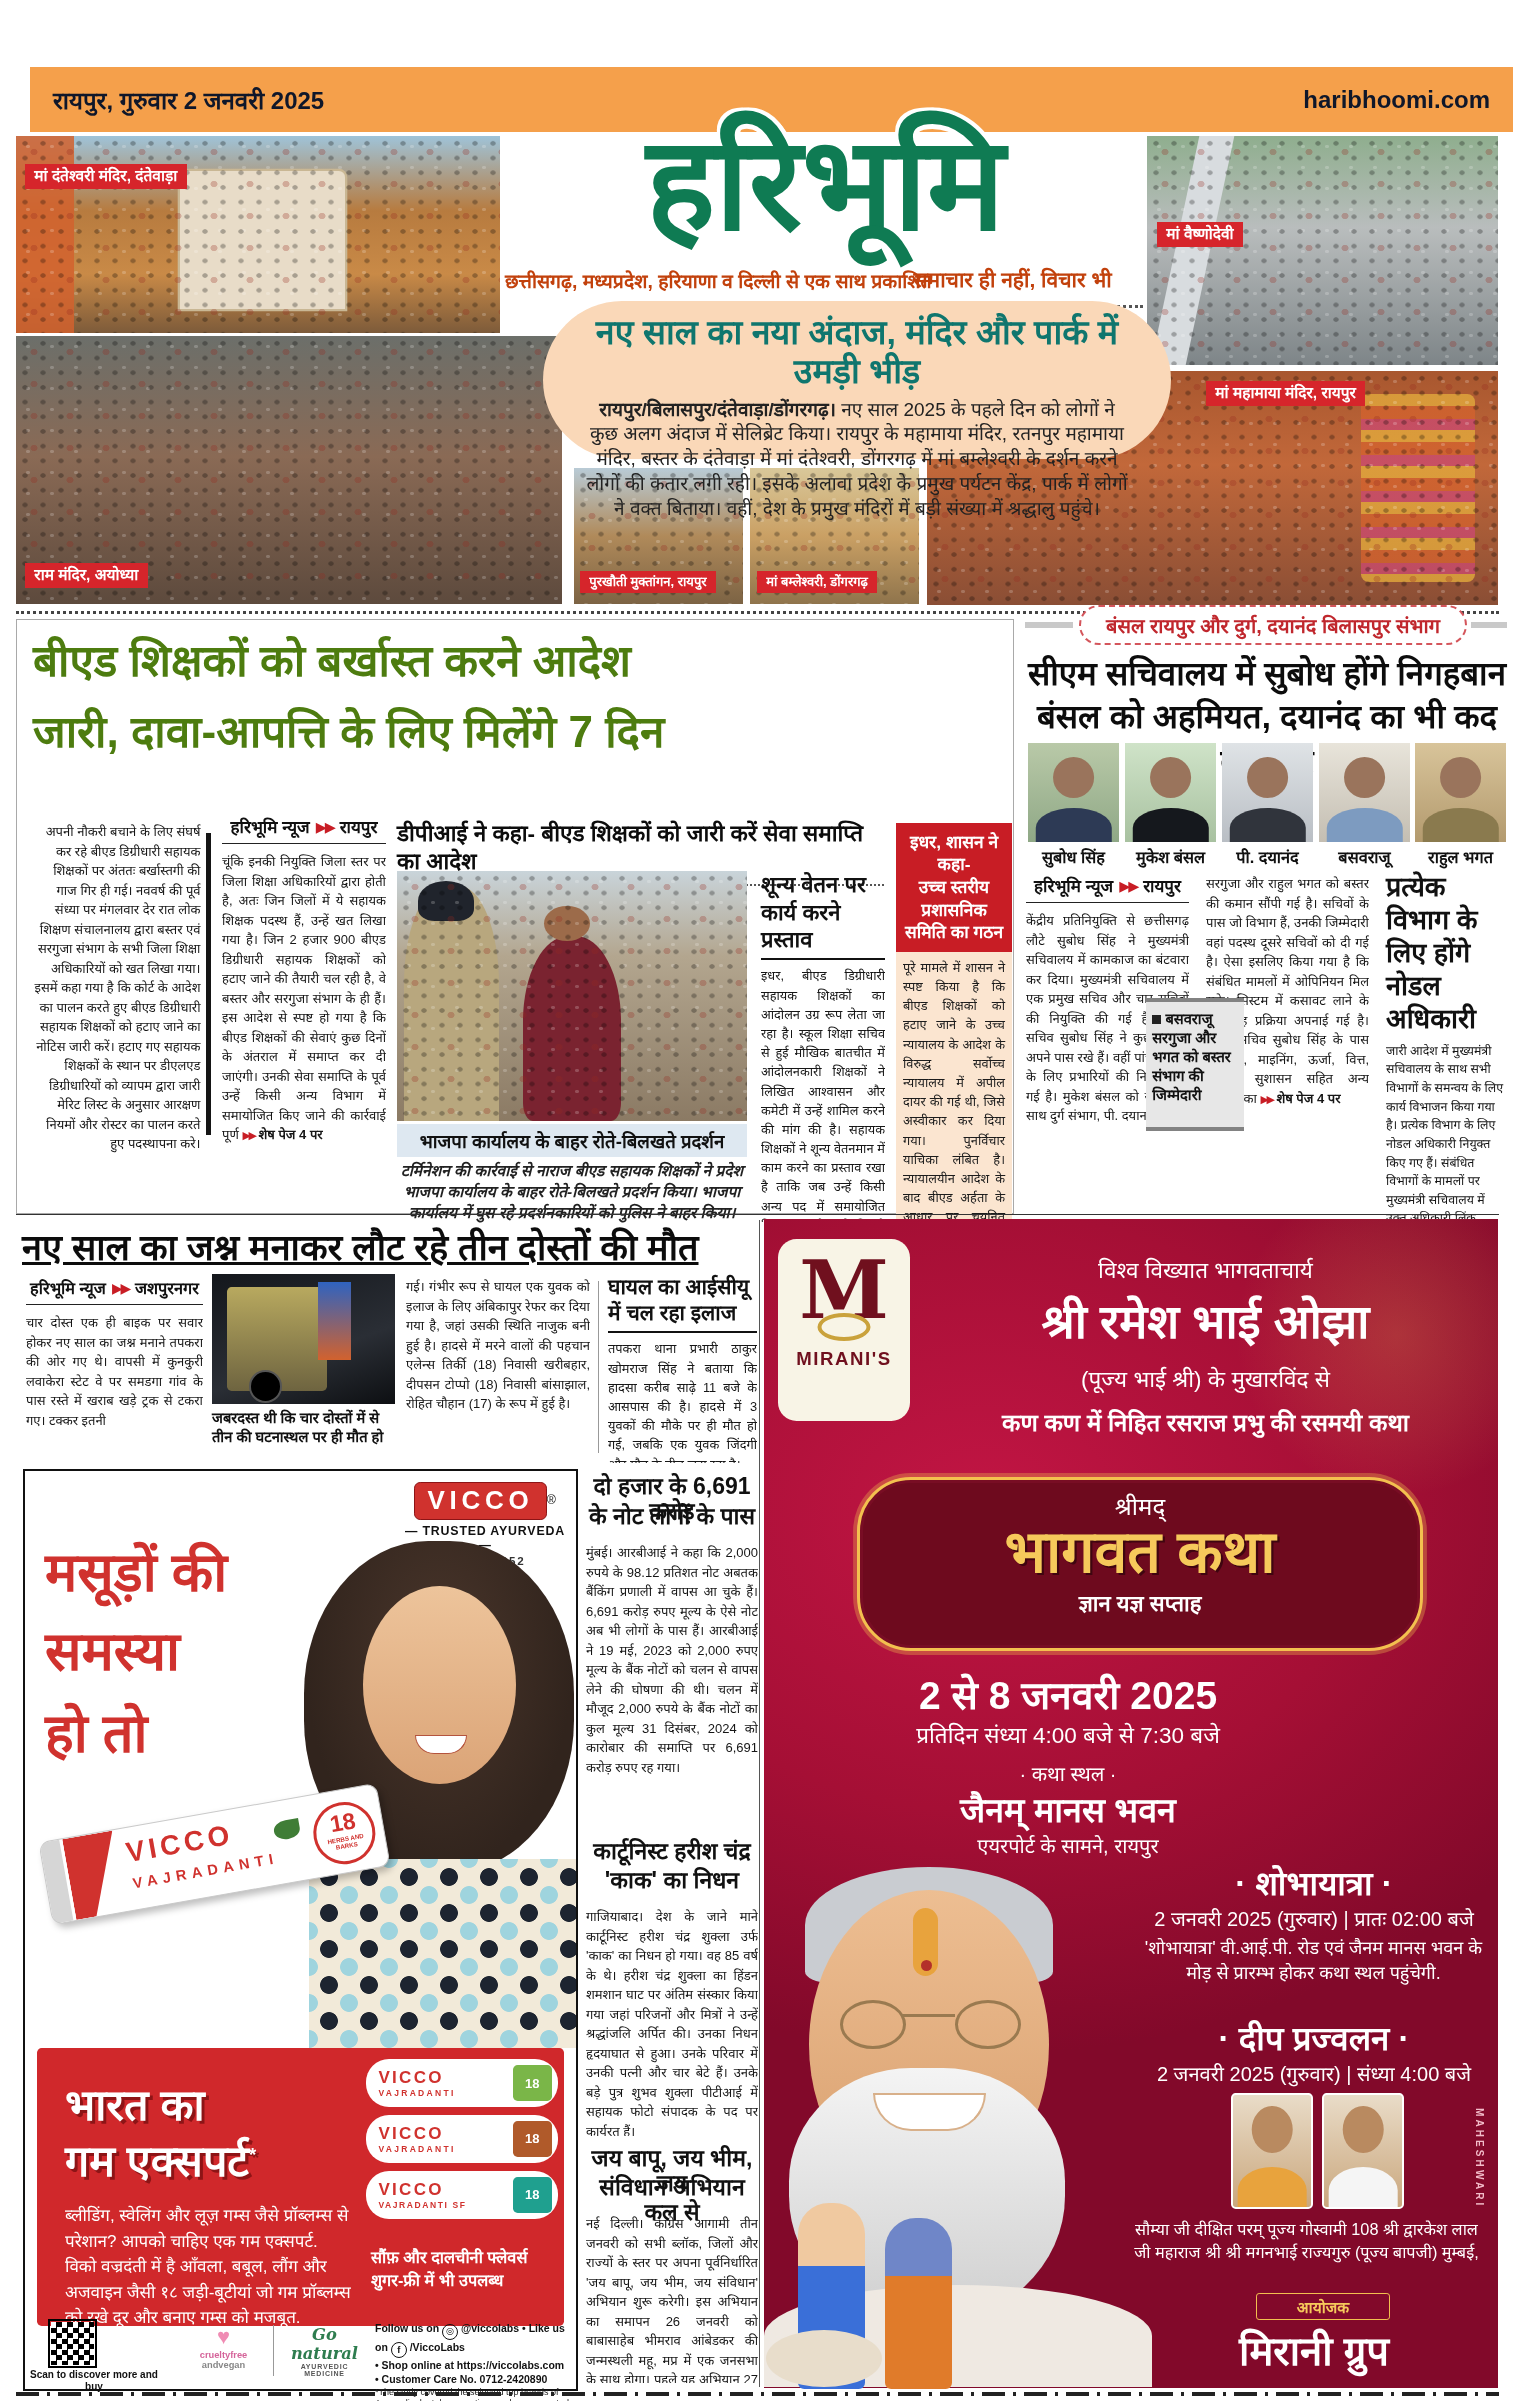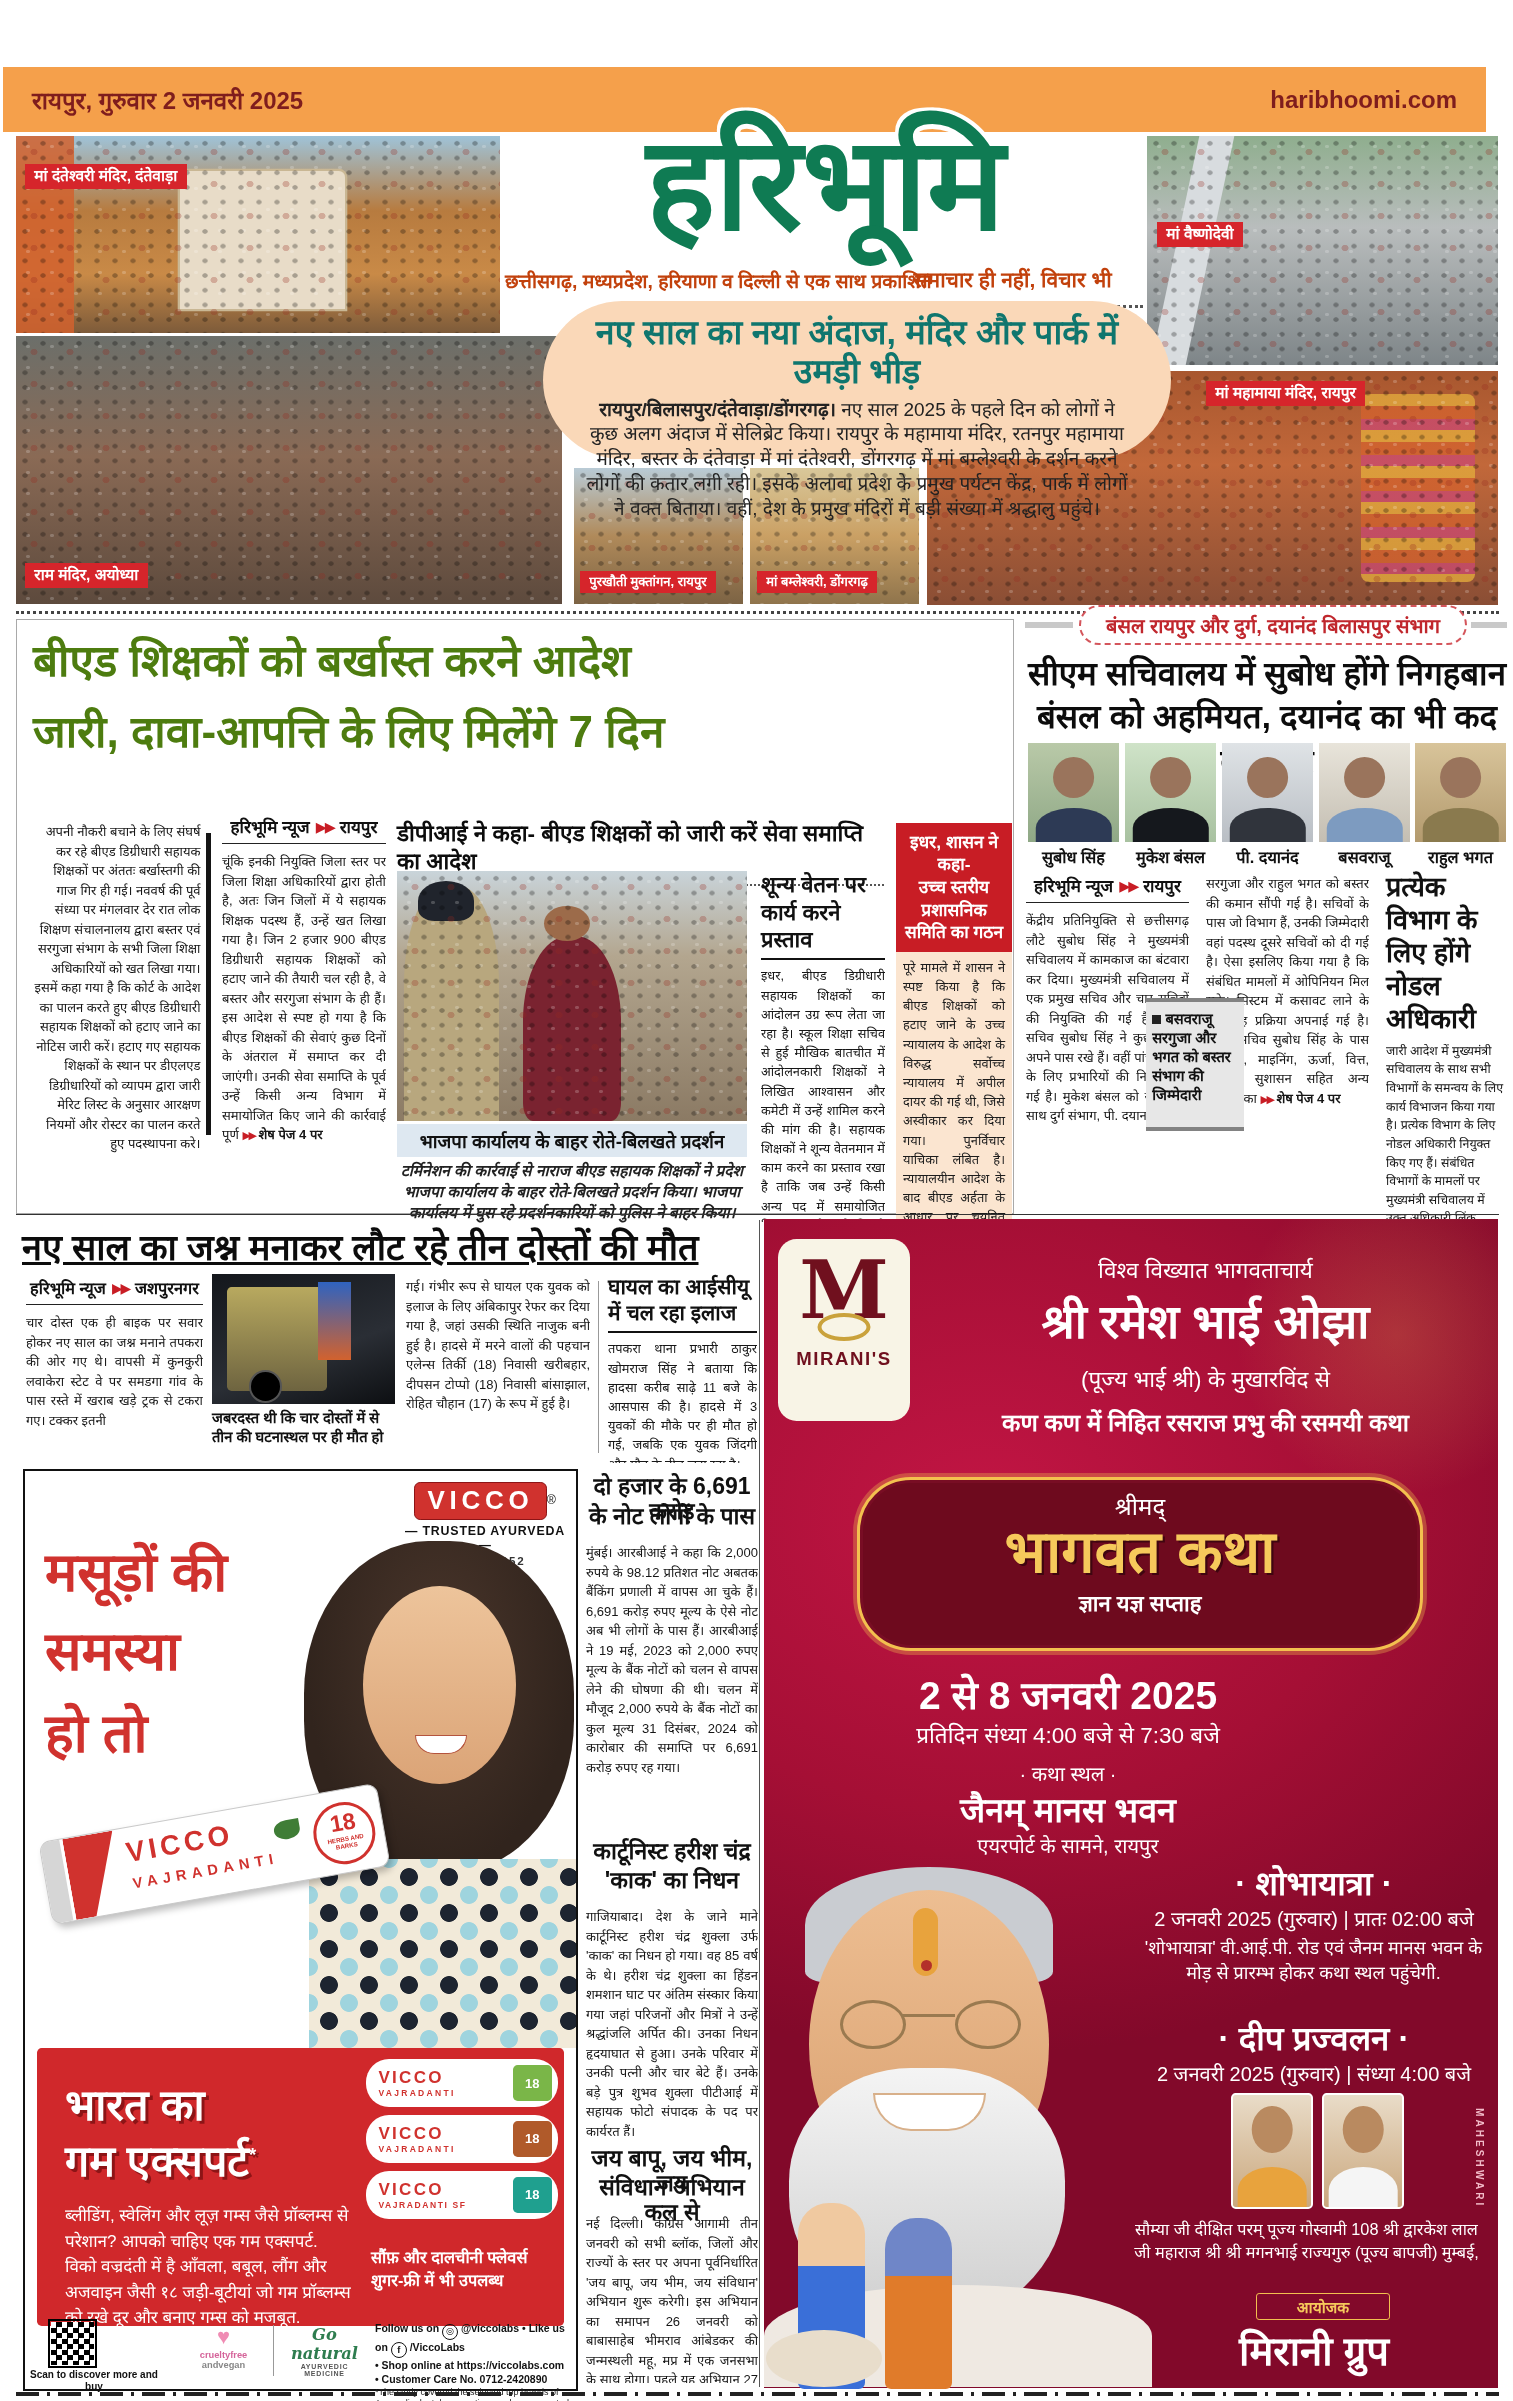--- a/index.html
+++ b/index.html
@@ -5,21 +5,21 @@
   html,body{margin:0;padding:0;background:#e9e9e9;font-family:"Liberation Sans","DejaVu Sans",sans-serif;}
   .page{position:relative;width:1514px;height:2401px;background:#fff;overflow:hidden;color:#111;}
   .abs{position:absolute;}
   .photo{position:absolute;overflow:hidden;}
   .crowdtex::after{content:"";position:absolute;inset:0;
     background-image:radial-gradient(rgba(0,0,0,.28) 2.3px,transparent 3.1px),
       radial-gradient(rgba(255,255,255,.20) 1.6px,transparent 2.3px),
       radial-gradient(rgba(150,40,30,.28) 3.1px,transparent 3.9px);
     background-size:18px 14.7px,24px 21px,36px 32px;}
   .plabel{position:absolute;background:#D6252B;color:#fff;font-weight:700;font-size:15.5px;line-height:1.2;padding:3.1px 9.3px;white-space:nowrap;z-index:6;}
-  .topbar{position:absolute;left:3px;top:67px;width:1483px;height:65px;background:#F5A04B;display:flex;align-items:center;justify-content:space-between;padding:0 29px;box-sizing:border-box;font-weight:800;font-size:24px;color:#7f1d1d;}
+  .topbar{position:absolute;left:30px;top:67px;width:1483px;height:65px;background:#F5A04B;display:flex;align-items:center;justify-content:space-between;padding:0 23px;box-sizing:border-box;font-weight:800;font-size:24px;color:#0f172a;}
   .mast-title{position:absolute;left:500px;top:116px;width:651px;text-align:center;font-size:130px;font-weight:800;color:#0F7B53;line-height:1.05;
     text-shadow:-3.1px -3.1px 0 #fff,3.1px -3.1px 0 #fff,-3.1px 3.1px 0 #fff,3.1px 3.1px 0 #fff,0 5.4px 0 #fff,5.4px 0 0 #fff;z-index:4;}
   .tagline{font-weight:700;font-size:19.4px;color:#c2410c;z-index:4;}
   .leadbox{position:absolute;left:543px;top:301px;width:628px;height:158px;background:#FAD8B8;border-radius:85px;z-index:5;box-sizing:border-box;padding:12.4px 40px;text-align:center;}
   .lead-head{font-size:34px;font-weight:800;color:#0f766e;line-height:1.15;}
   .lead-body{margin-top:6.2px;font-size:19px;line-height:1.3;color:#222;}
   .dotline{border-top:3.1px dotted #444;}
   .hline{border-top:1.6px solid #333;}
   .headline-xl{font-size:44px;font-weight:800;line-height:1.62;color:#4d7c0f;}
   .body-txt{font-size:13px;line-height:1.5;text-align:justify;color:#161616;overflow:hidden;}

